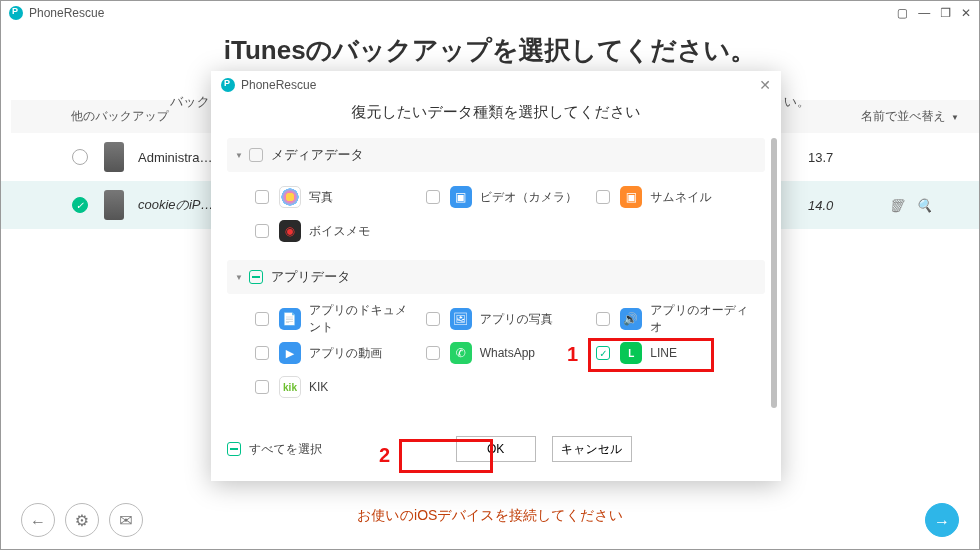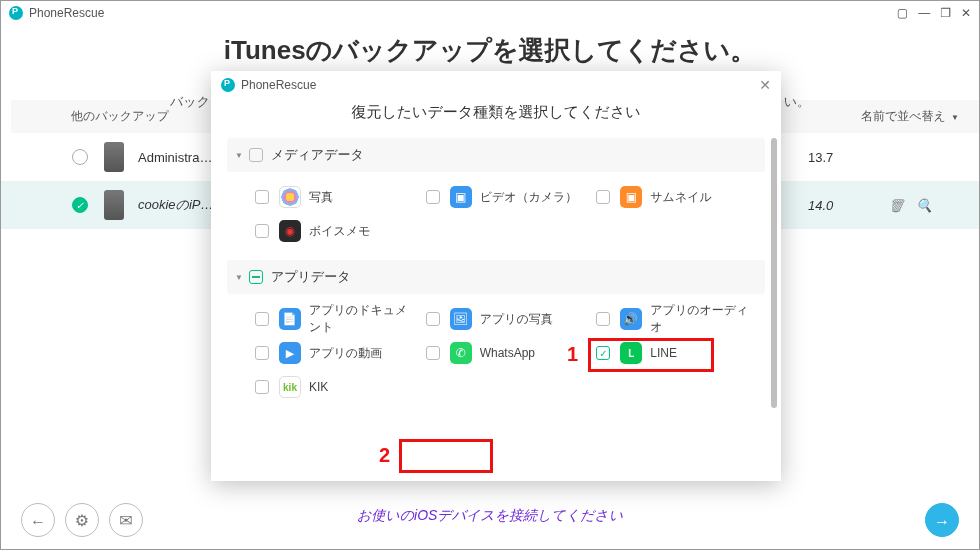--- a/index.html
+++ b/index.html
@@ -22,21 +22,21 @@
   .radio.on { background:#00c28a; border-color:#00c28a; }
   .radio.on::after { content:"✓"; color:#fff; font-size:10px; }
   .dev { width: 20px; height: 30px; background: linear-gradient(#777,#555); border-radius: 3px; margin-right: 14px; position:relative; }
   .dev.warn::after { content:"!"; position:absolute; bottom:-2px; right:-4px; width:12px; height:12px; border-radius:50%; background:#00c3d1; color:#fff; font-size:9px; text-align:center; line-height:12px; }
   .rowname { flex: 1; }
   .rowver { width: 80px; }
   .rowact { width: 60px; display:flex; gap:12px; color:#888; }
   .footer-area { position:absolute; bottom:12px; left:0; width:100%; display:flex; align-items:center; padding:0 20px; }
   .circ { width:34px; height:34px; border:1px solid #bbb; border-radius:50%; display:flex; align-items:center; justify-content:center; margin-right:10px; color:#777; font-size:16px; }
   .circ.blue { background:#2eb6e8; border-color:#2eb6e8; color:#fff; margin-left:auto; margin-right:0; }
-  .footer-text { position:absolute; left:0; width:100%; text-align:center; font-size:14px; color:#6d28d9; bottom:24px; pointer-events:none;font-style:italic; }
+  .footer-text { position:absolute; left:0; width:100%; text-align:center; font-size:14px; color:#c2410c; bottom:24px; pointer-events:none; }
 
   
   .modal { position:absolute; top:70px; left:210px; width:570px; height:410px; background:#fff; box-shadow:0 4px 24px rgba(0,0,0,.25); }
   .m-title { display:flex; align-items:center; padding:6px 10px; font-size:12px; color:#555; }
   .m-title .logo { width:14px; height:14px; border-radius:50%; background:#00b4c4; margin-right:6px; position:relative; }
   .m-title .logo::after { content:"P"; color:#fff; font-size:9px; font-weight:bold; position:absolute; left:3px; top:0; }
   .m-title .close { margin-left:auto; font-size:14px; color:#888; }
   .m-heading { text-align:center; font-size:15px; color:#333; padding:4px 0 12px; }
   .m-body { padding:0 16px; height:290px; position:relative; }
   .m-scroll { position:absolute; right:4px; top:0; width:6px; height:270px; background:#bfbfbf; border-radius:3px; }
@@ -210,18 +210,28 @@
           <span>LINE</span>
         </div>
         <div class="item">
           <span class="cb"></span>
           <span class="ico ic-kik">kik</span>
           <span>KIK</span>
         </div>
       </div>
   </div>
 
+  <div class="m-footer">
+    <div class="selall">
+      <span class="cb"></span>
+      <span>すべてを選択</span>
+    </div>
+    <div class="btns">
+      <div class="btn" id="okbtn">OK</div>
+      <div class="btn">キャンセル</div>
+    </div>
+  </div>
 
   <div class="redbox" style="top:267px; left:377px; width:126px; height:34px;"></div>
   <div class="redlabel" style="top:272px; left:356px;">1</div>
   <div class="redbox" style="top:368px; left:188px; width:94px; height:34px;"></div>
   <div class="redlabel" style="top:373px; left:168px;">2</div>
 </div>
 
 </body></html>

